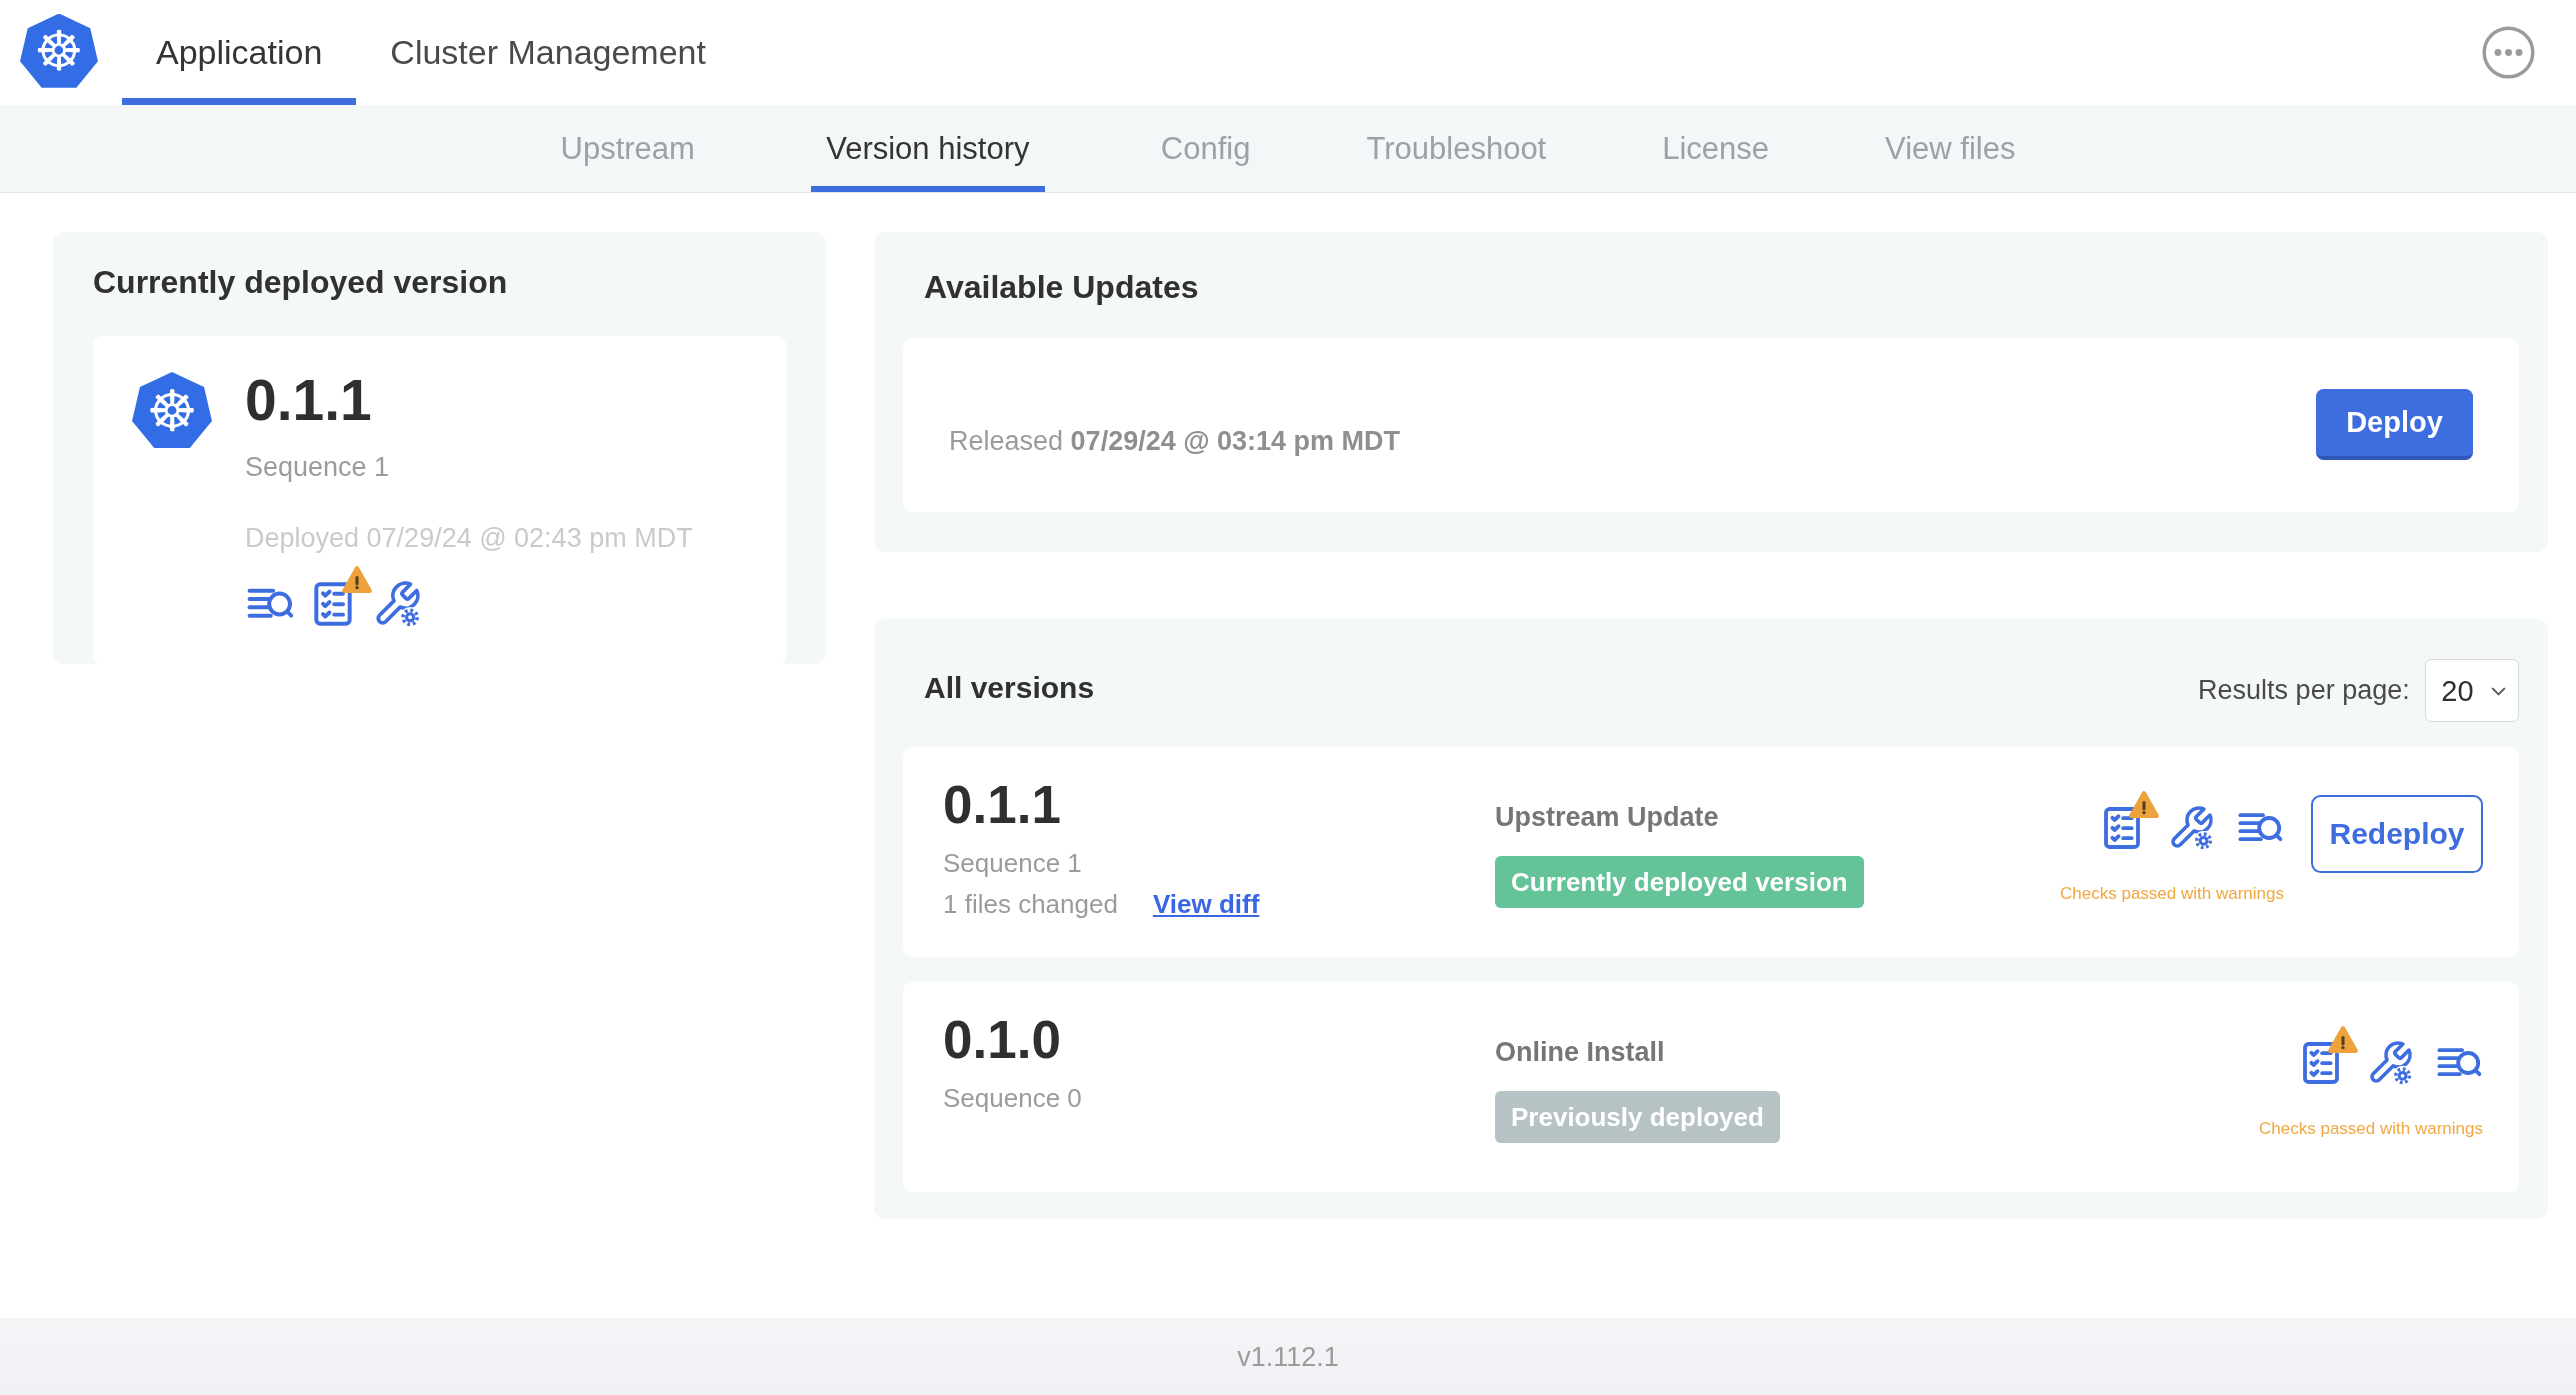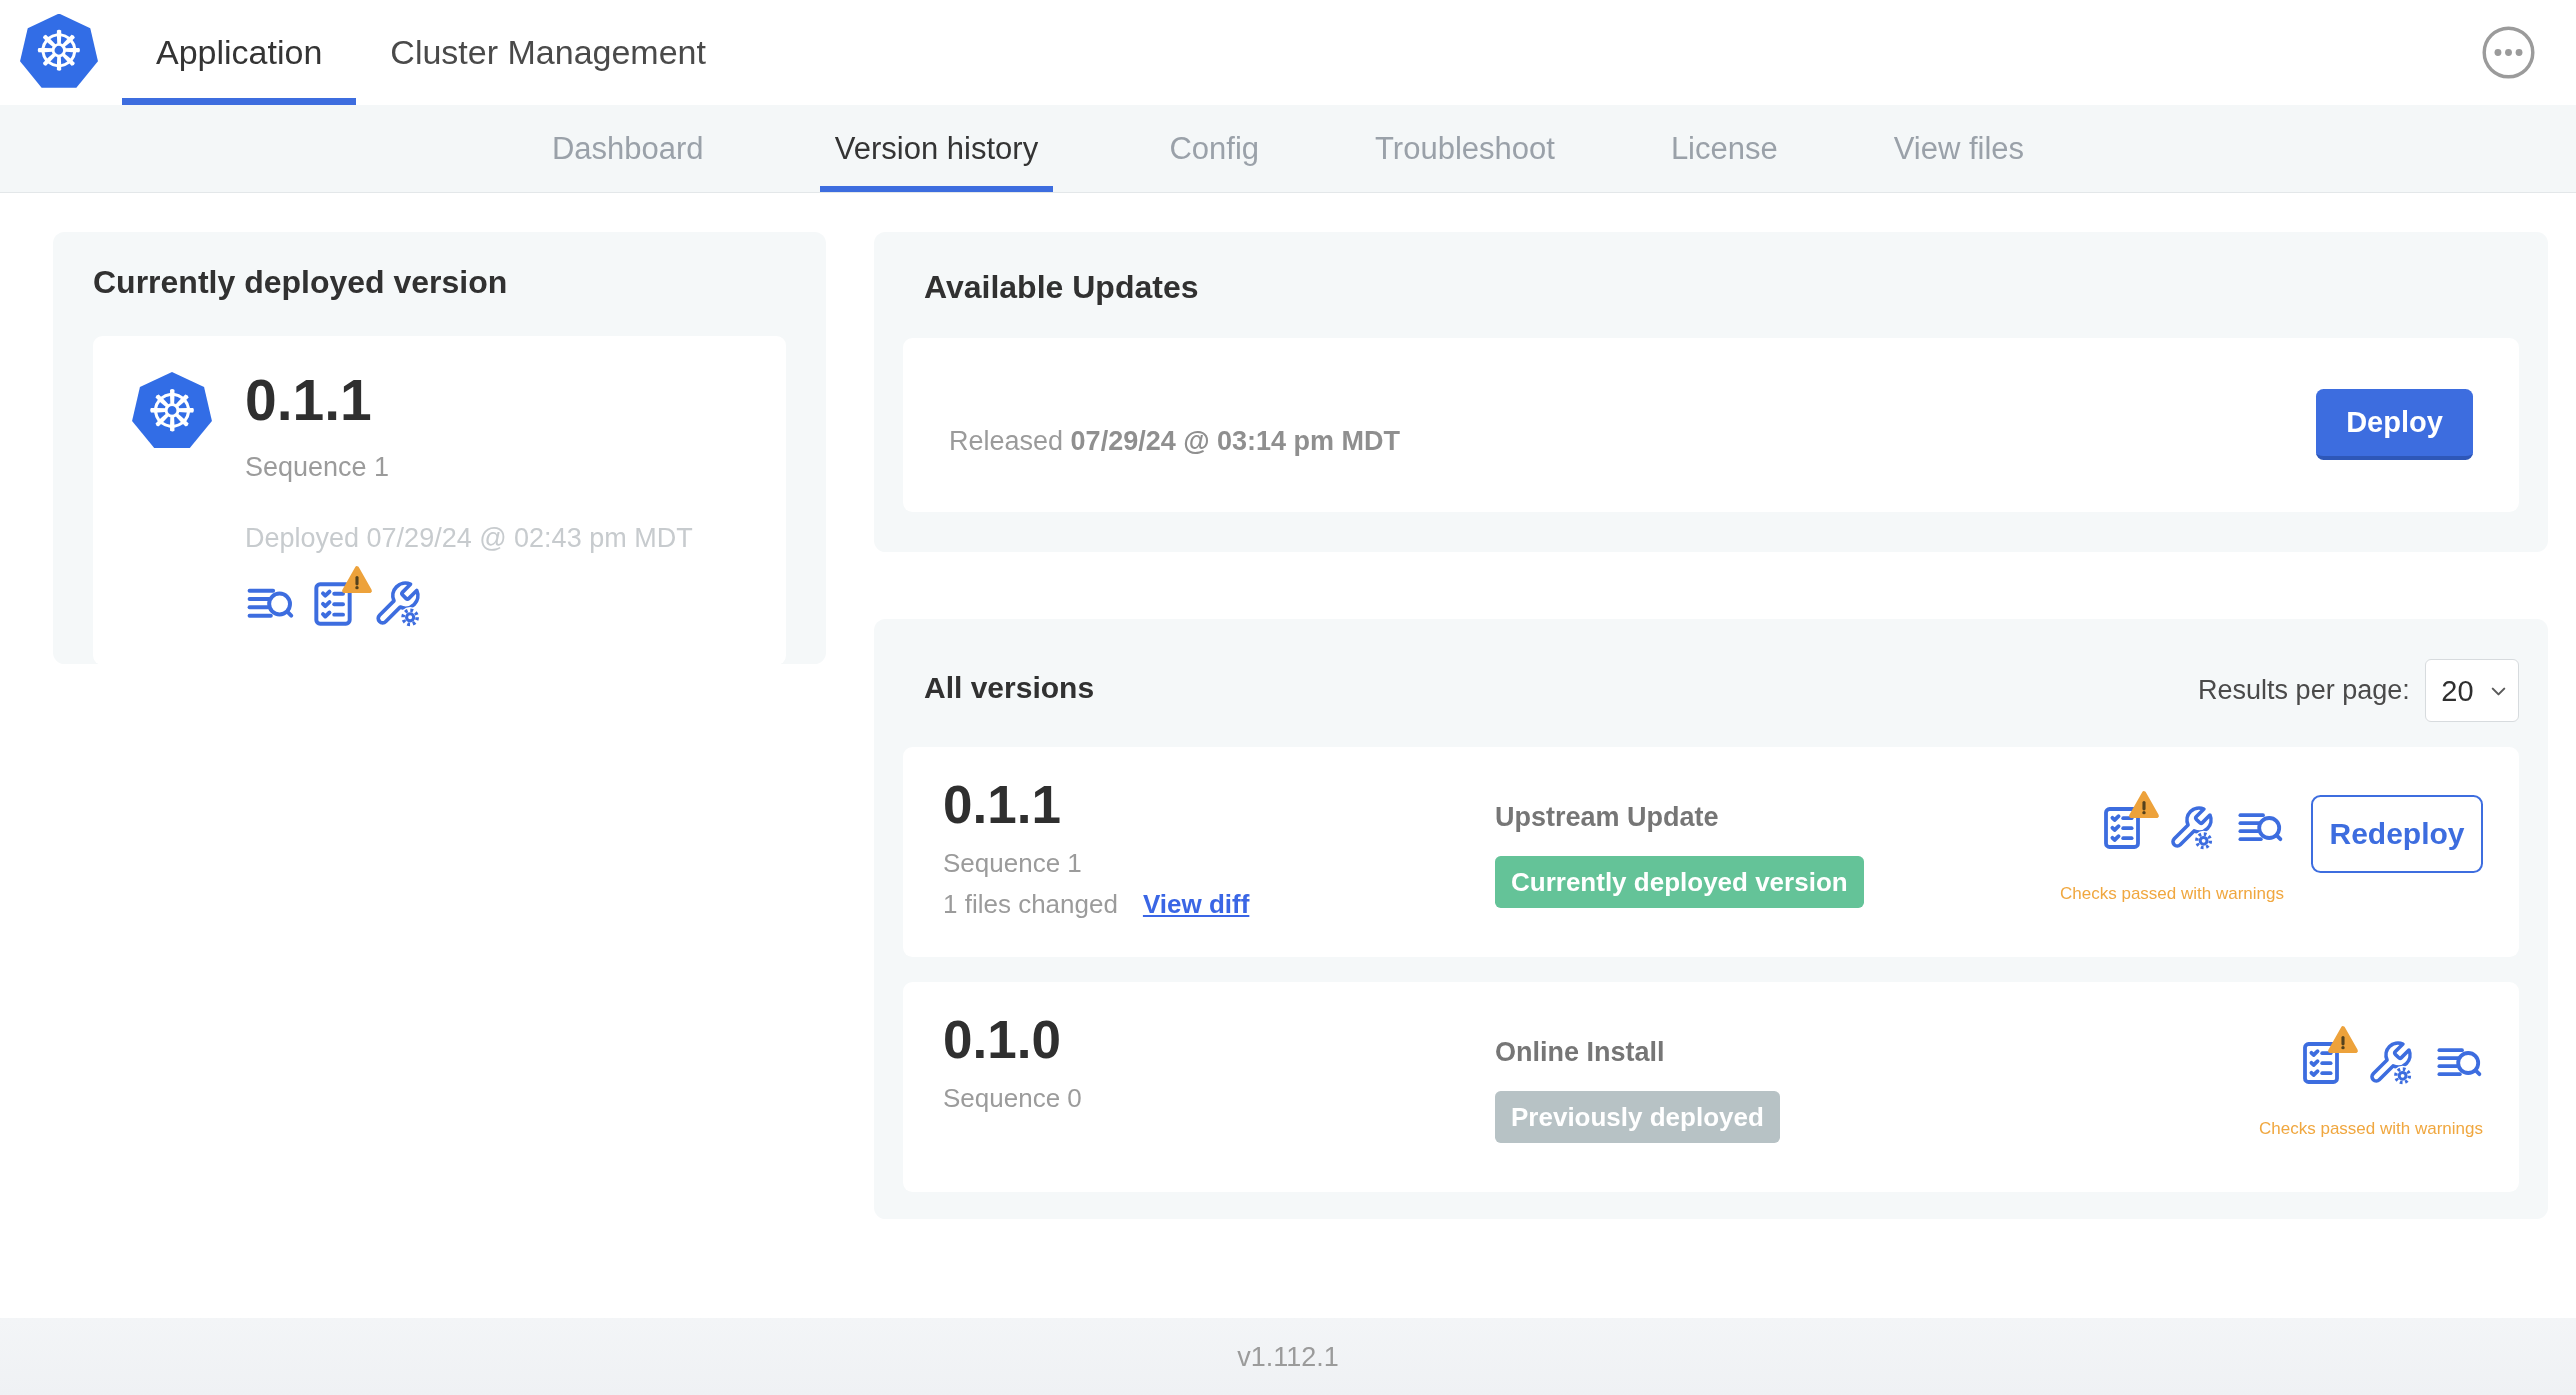--- a/index.html
+++ b/index.html
@@ -78,21 +78,21 @@
   .versions-head .spacer{flex:1;}
   .rpp-label{font-size:27px;color:#4a4a4a;margin-right:15.3px;margin-top:13.4px;}
   .select-box{position:relative;margin-top:13.4px;}
   .select-box select{appearance:none;-webkit-appearance:none;width:94px;height:63px;background:#fff;
     border:1.9px solid #d7dbde;border-radius:6px;font-size:29px;color:#2f2f2f;padding:0 34px 0 15.3px;font-family:inherit;cursor:pointer;}
   .select-box .chev{position:absolute;right:9.5px;top:21px;width:23px;height:23px;pointer-events:none;color:#5a5a5a;}
   .version-row{position:relative;background:#fff;border-radius:9.5px;height:210px;margin-top:25px;}
   .row-left{position:absolute;left:40px;top:31px;display:flex;flex-direction:column;}
   .row-left .seq{margin-top:17px;font-size:26px;color:var(--muted);}
   .files-line{margin-top:9.5px;font-size:26px;color:var(--muted);display:flex;gap:25px;align-items:baseline;}
-  .view-diff{color:#3a66e5;font-weight:600;text-decoration:underline;cursor:pointer;}
+  .view-diff{color:#3a66e5;font-weight:600;text-decoration:underline;cursor:pointer;margin-left:10px;}
   .row-mid{position:absolute;left:592px;top:55px;display:flex;flex-direction:column;align-items:flex-start;}
   .row-source{font-size:27px;font-weight:600;color:var(--mid);}
   .badge{margin-top:23px;display:inline-block;padding:10.5px 16px;border-radius:5.7px;color:#fff;font-size:26px;font-weight:600;}
   .badge.green{background:var(--badge-green);}
   .badge.gray{background:var(--badge-gray);}
   .row-right{position:absolute;right:36px;top:57px;display:flex;align-items:flex-start;gap:27px;}
   .icon-col{display:flex;flex-direction:column;align-items:flex-end;}
   .icon-col .icon-row{margin-top:0;gap:21px;}
   .icon-col .icon{width:48px;height:48px;}
   .checks-status{margin-top:32px;font-size:17px;color:var(--warning-text);white-space:nowrap;}
@@ -170,21 +170,21 @@
     <div class="topbar-spacer"></div>
     <button class="menu-btn">
       <svg viewBox="0 0 24 24">
           <use href="#i-ellipsis"></use>
         </svg>
     </button>
   </header>
 
   <nav class="subnav">
     <div class="subnav-tab">
-        <span>Dashboard</span>
+        <span>Upstream</span>
       </div>
     <div class="subnav-tab active">
         <span>Version history</span>
       </div>
     <div class="subnav-tab">
         <span>Config</span>
       </div>
     <div class="subnav-tab">
         <span>Troubleshoot</span>
       </div>

